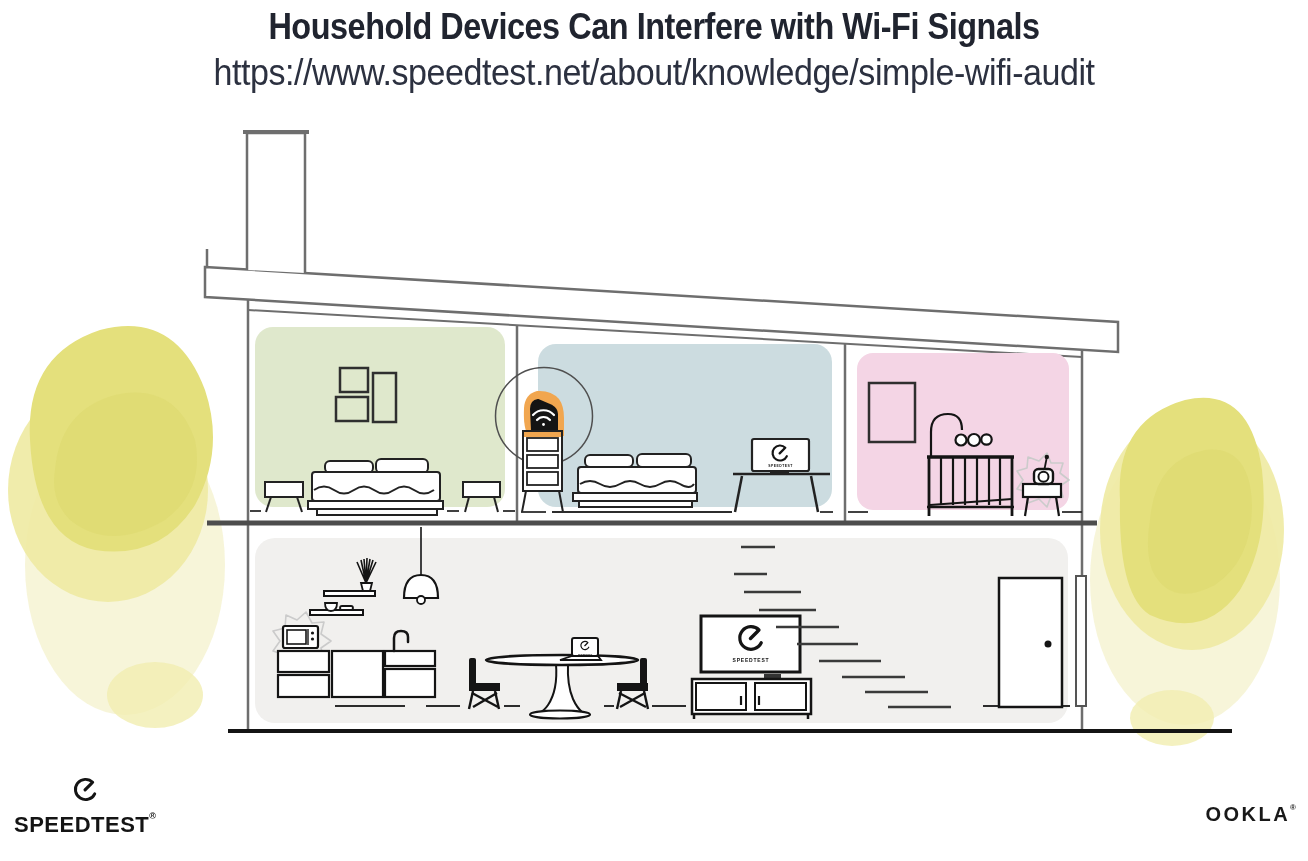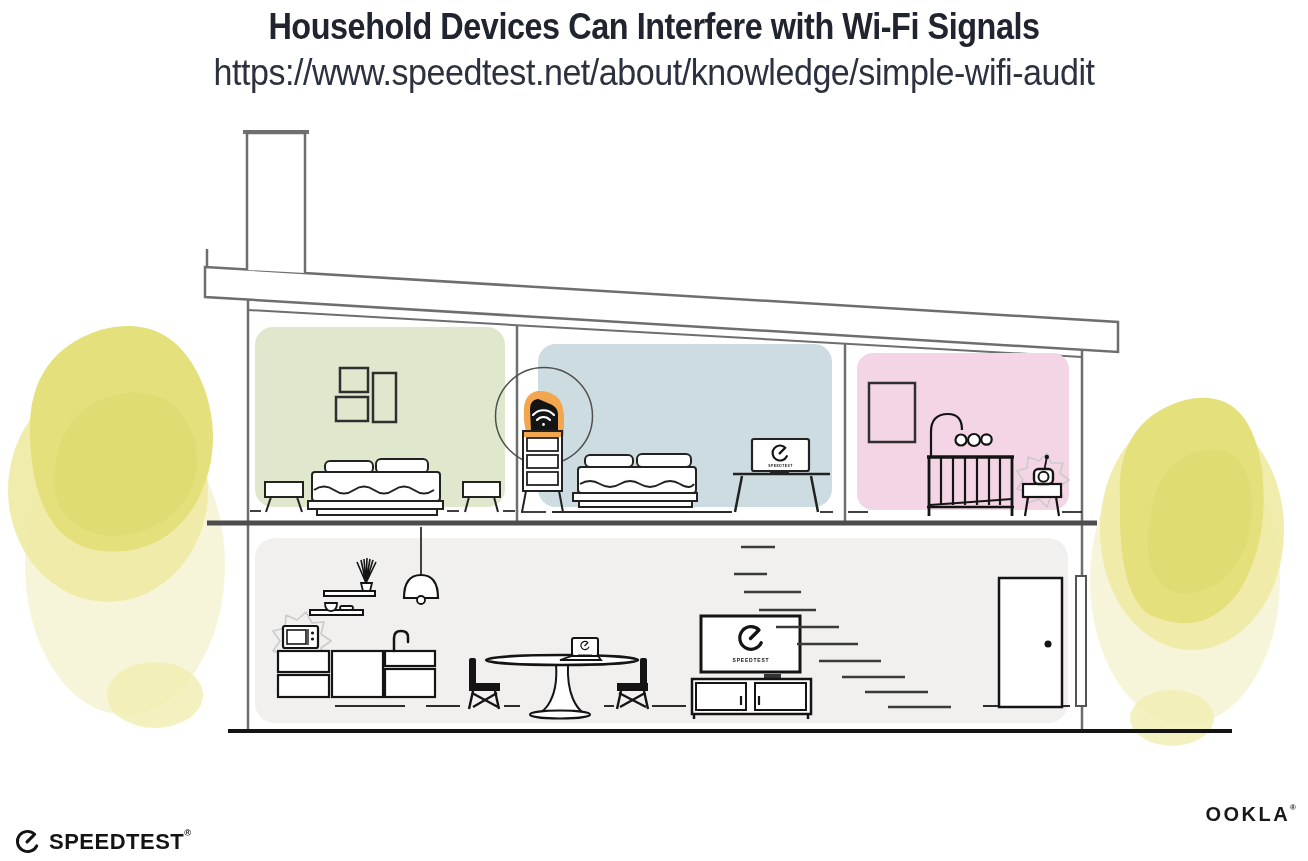--- a/index.html
+++ b/index.html
@@ -13,22 +13,23 @@
     transform:scaleX(.9);transform-origin:50% 50%;white-space:nowrap;
   }
   .url{
     position:absolute;top:52px;left:0;width:1308px;text-align:center;
     font-size:37px;font-weight:400;color:#2c3140;letter-spacing:-.5px;
     transform:scaleX(.92);transform-origin:50% 50%;white-space:nowrap;
   }
   svg{display:block;font-family:"Liberation Sans",sans-serif;}
   .scene{position:absolute;left:0;top:0;}
   .footer-speedtest{
-    position:absolute;left:14px;top:828px;display:flex;align-items:center;gap:8px;
+    position:absolute;left:14px;top:776px;display:flex;align-items:center;gap:8px;
     color:#141414;
+    flex-direction:column;
   }
   .footer-speedtest .wordmark{
     font-size:22px;font-weight:700;letter-spacing:.5px;color:#141414;line-height:27px;
   }
   .footer-speedtest sup{font-size:9px;vertical-align:top;line-height:10px;}
   .footer-ookla{
     position:absolute;right:12px;top:803px;color:#181818;
     font-size:20px;font-weight:600;letter-spacing:2.5px;line-height:22px;text-align:right;
   }
   .footer-ookla sup{font-size:8px;vertical-align:top;letter-spacing:0;line-height:9px;}

